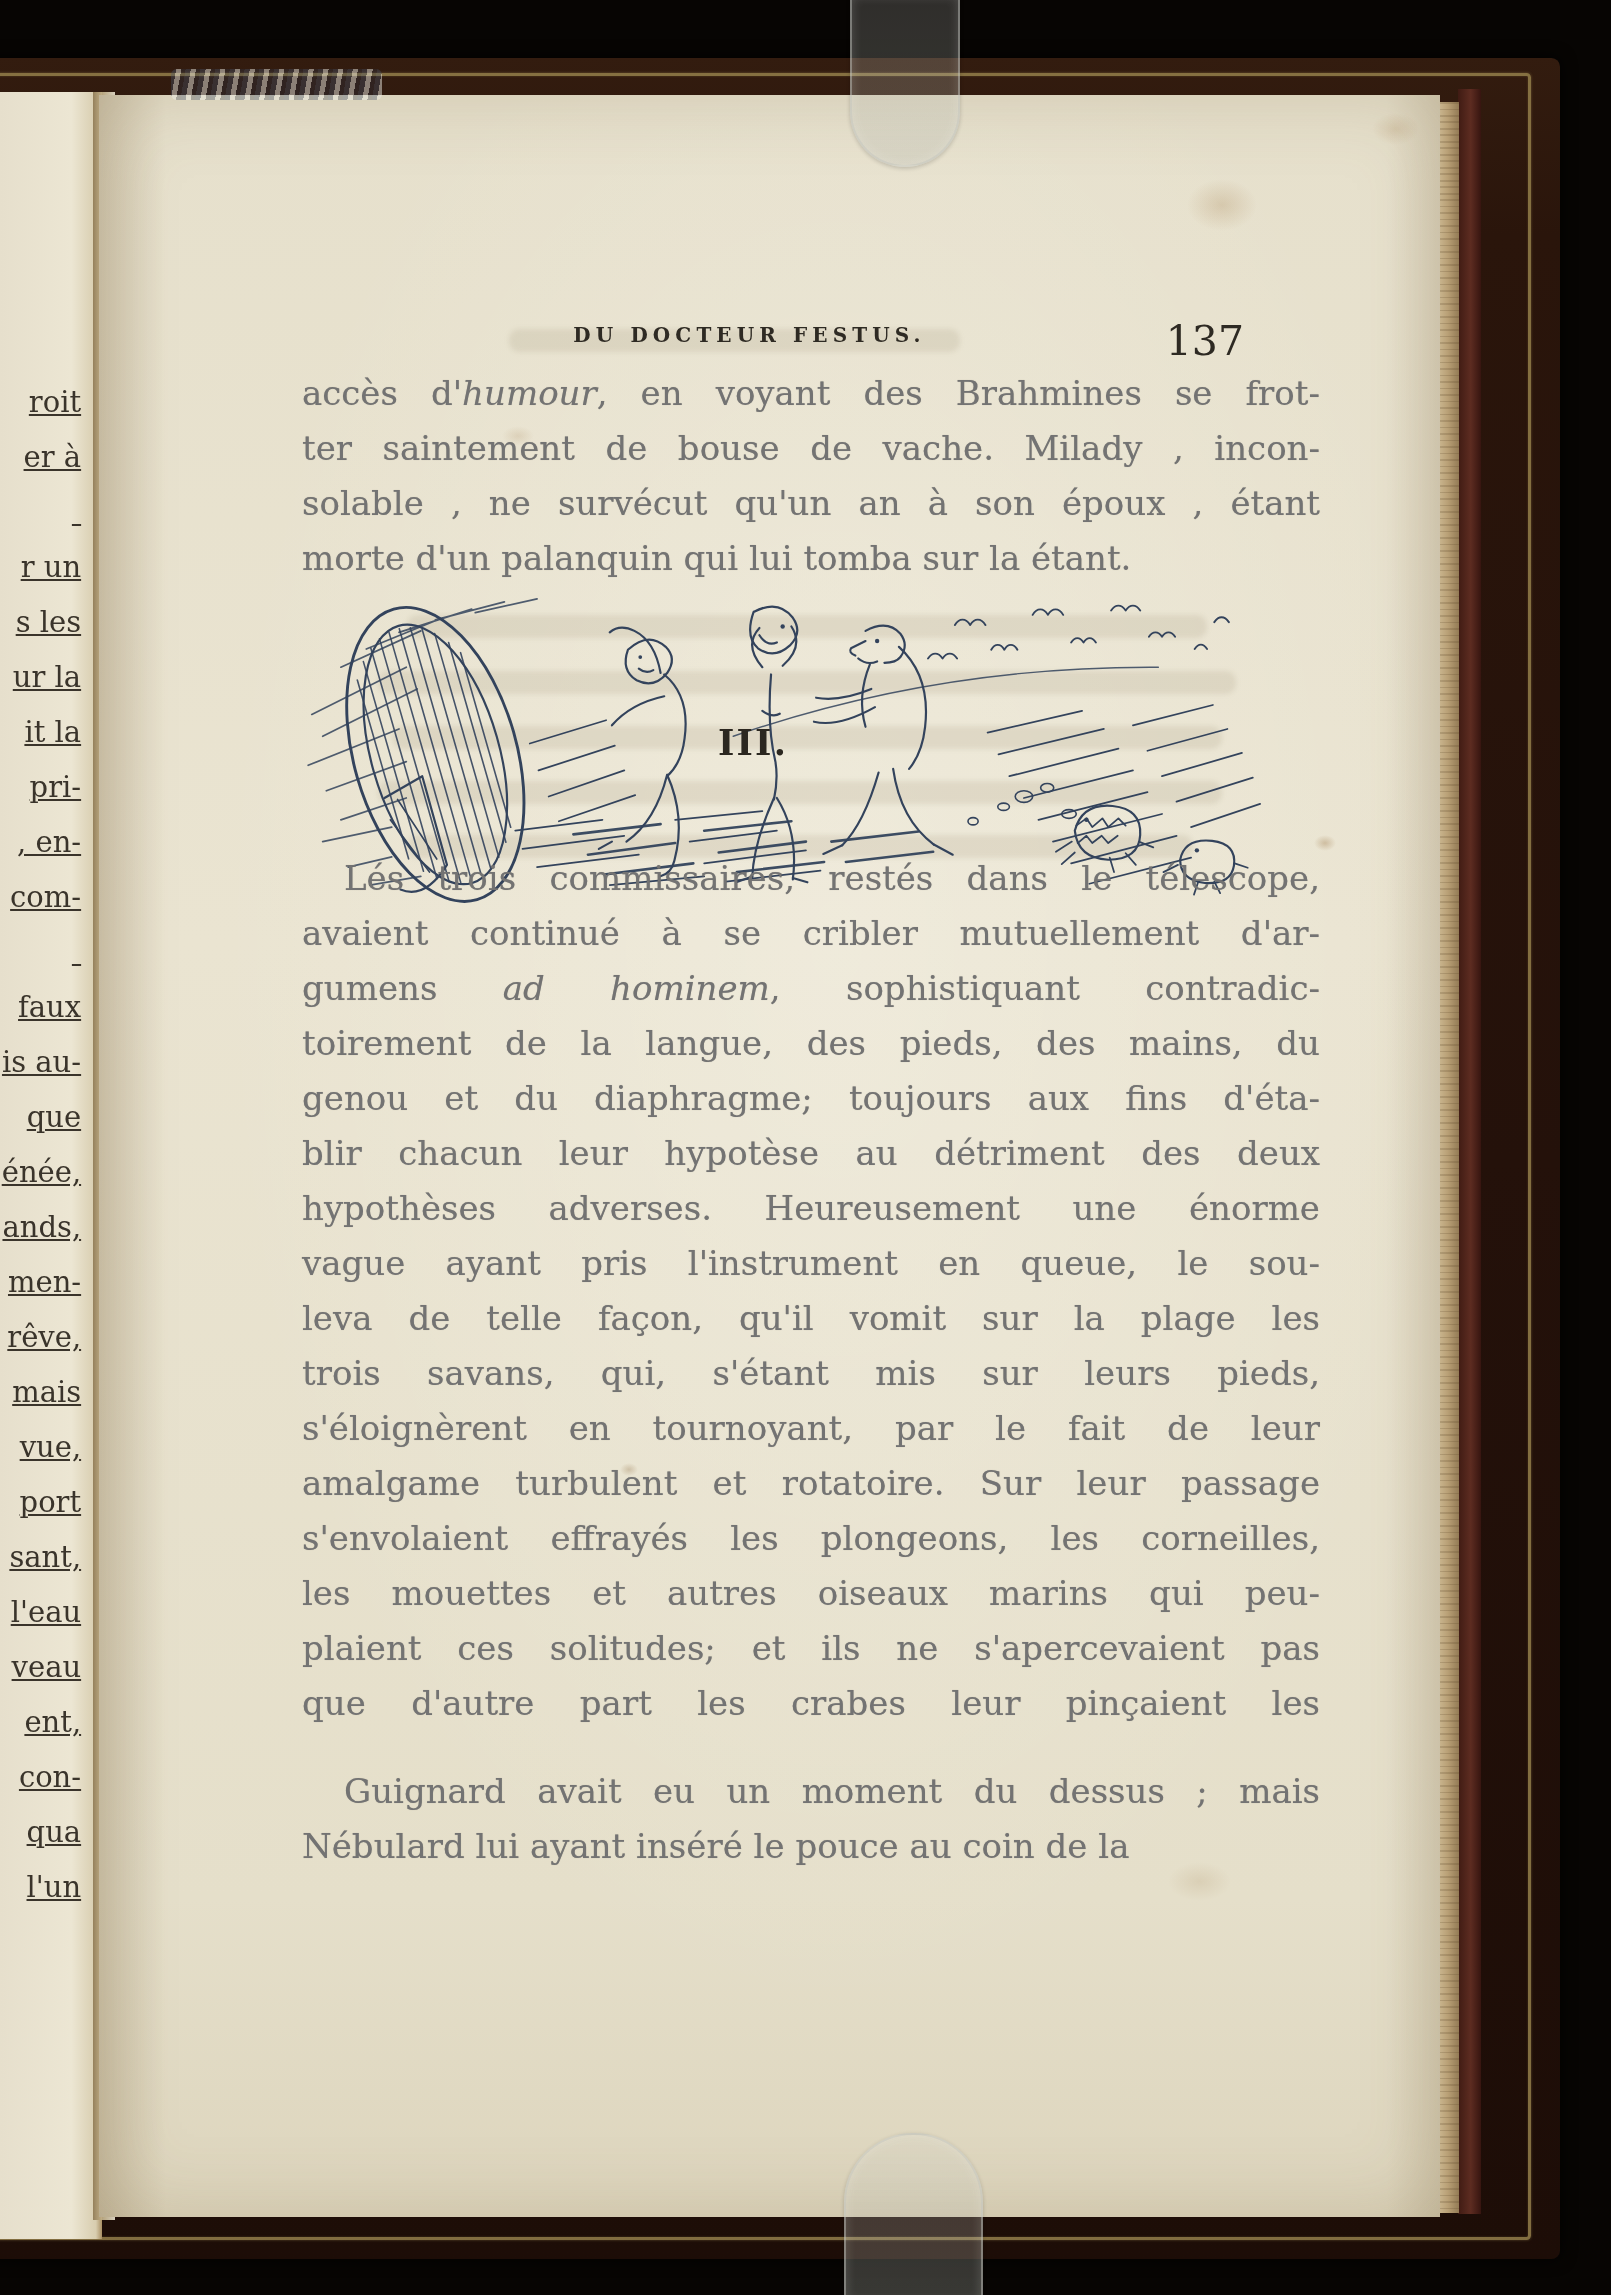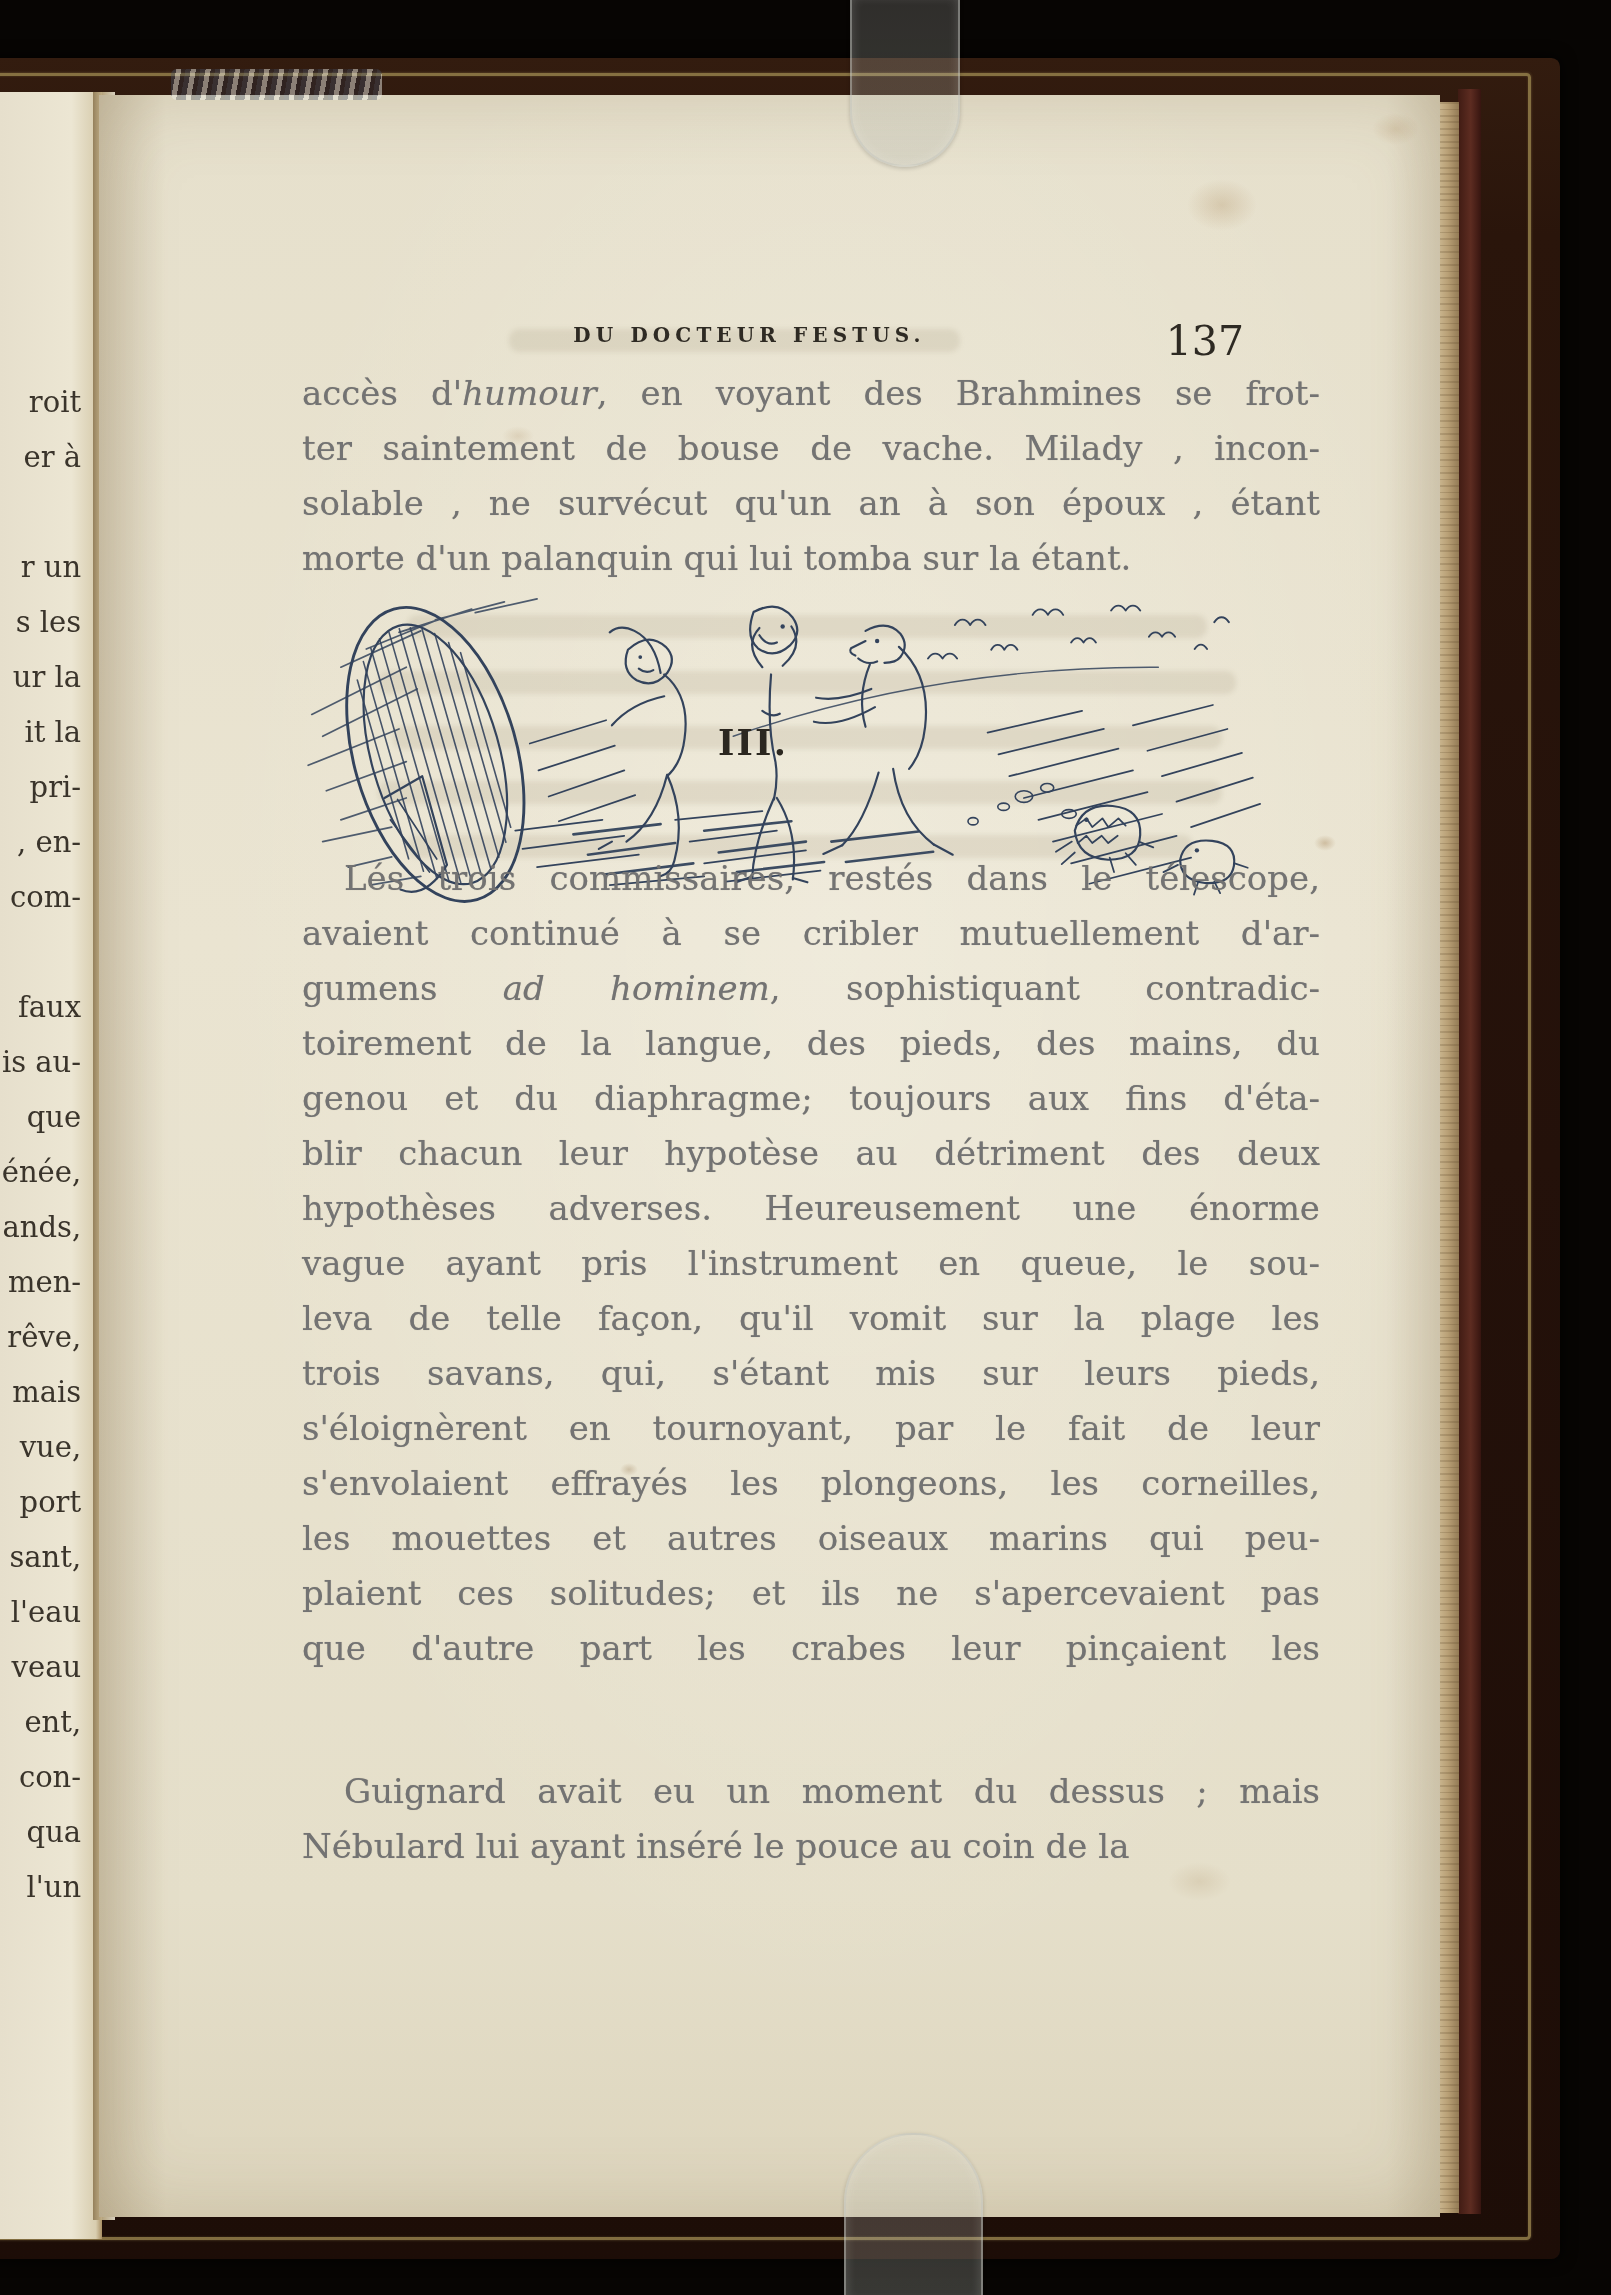--- a/index.html
+++ b/index.html
@@ -23,21 +23,21 @@
   .under-page{position:absolute;left:1398px;top:103px;width:42px;height:451px;
          background:linear-gradient(to right,#e3d8bd,#d3c4a0);border-radius:0 10.2px 7.3px 0;}
 
   
   .facing-edge{position:absolute;left:0;top:92px;width:102px;height:2147px;
          background:linear-gradient(to right,#e6dfcc,#ece6d3 70%,#d8cdaf 94%,#a98f63 100%);}
   .gutter{position:absolute;left:93px;top:92px;width:22px;height:2128px;
          background:linear-gradient(to right,#8d7751,#c9b890 45%,#e9e3d0 100%);opacity:.9;}
   .edge-frags{position:absolute;left:0;top:375px;width:84px;font-size:29px;color:#3a342b;}
   .edge-frags .line{height:55px;line-height:55px;text-align:center;text-align-last:right;
-         padding-right:2.9px;overflow:hidden;}
+         padding-right:2.9px;overflow:hidden;text-decoration:underline;}
 
   
   .page{position:absolute;left:99px;top:95px;width:1341px;height:2122px;
          background:
            radial-gradient(ellipse at 55% 40%, rgba(255,255,250,.25), rgba(0,0,0,0) 60%),
            linear-gradient(to right, rgba(120,95,55,.22), rgba(0,0,0,0) 5%),
            linear-gradient(to left, rgba(120,95,55,.14), rgba(0,0,0,0) 4%),
            linear-gradient(180deg,#e6e0cc,#eae4d1 40%,#e5dfca 85%,#ddd5bd 100%);
          box-shadow:inset 0 0 80px rgba(125,100,60,.22);}
   .stitches{position:absolute;left:171px;top:69px;width:211px;height:31px;border-radius:5.8px;opacity:.65;
@@ -248,20 +248,21 @@
       <div class="line">avaient continué à se cribler mutuellement d'ar-</div>
       <div class="line">gumens <i>ad hominem</i>, sophistiquant contradic-</div>
       <div class="line">toirement de la langue, des pieds, des mains, du</div>
       <div class="line">genou et du diaphragme; toujours aux fins d'éta-</div>
       <div class="line">blir chacun leur hypotèse au détriment des deux</div>
       <div class="line">hypothèses adverses. Heureusement une énorme</div>
       <div class="line">vague ayant pris l'instrument en queue, le sou-</div>
       <div class="line">leva de telle façon, qu'il vomit sur la plage les</div>
       <div class="line">trois savans, qui, s'étant mis sur leurs pieds,</div>
       <div class="line">s'éloignèrent en tournoyant, par le fait de leur</div>
+      <div class="line">amalgame turbulent et rotatoire. Sur leur passage</div>
       <div class="line">s'envolaient effrayés les plongeons, les corneilles,</div>
       <div class="line">les mouettes et autres oiseaux marins qui peu-</div>
       <div class="line">plaient ces solitudes; et ils ne s'apercevaient pas</div>
       <div class="line">que d'autre part les crabes leur pinçaient les</div>
     </div>
   <div class="para p3 indent">
       <div class="line">Guignard avait eu un moment du dessus ; mais</div>
       <div class="line last">Nébulard lui ayant inséré le pouce au coin de la</div>
     </div>
 

